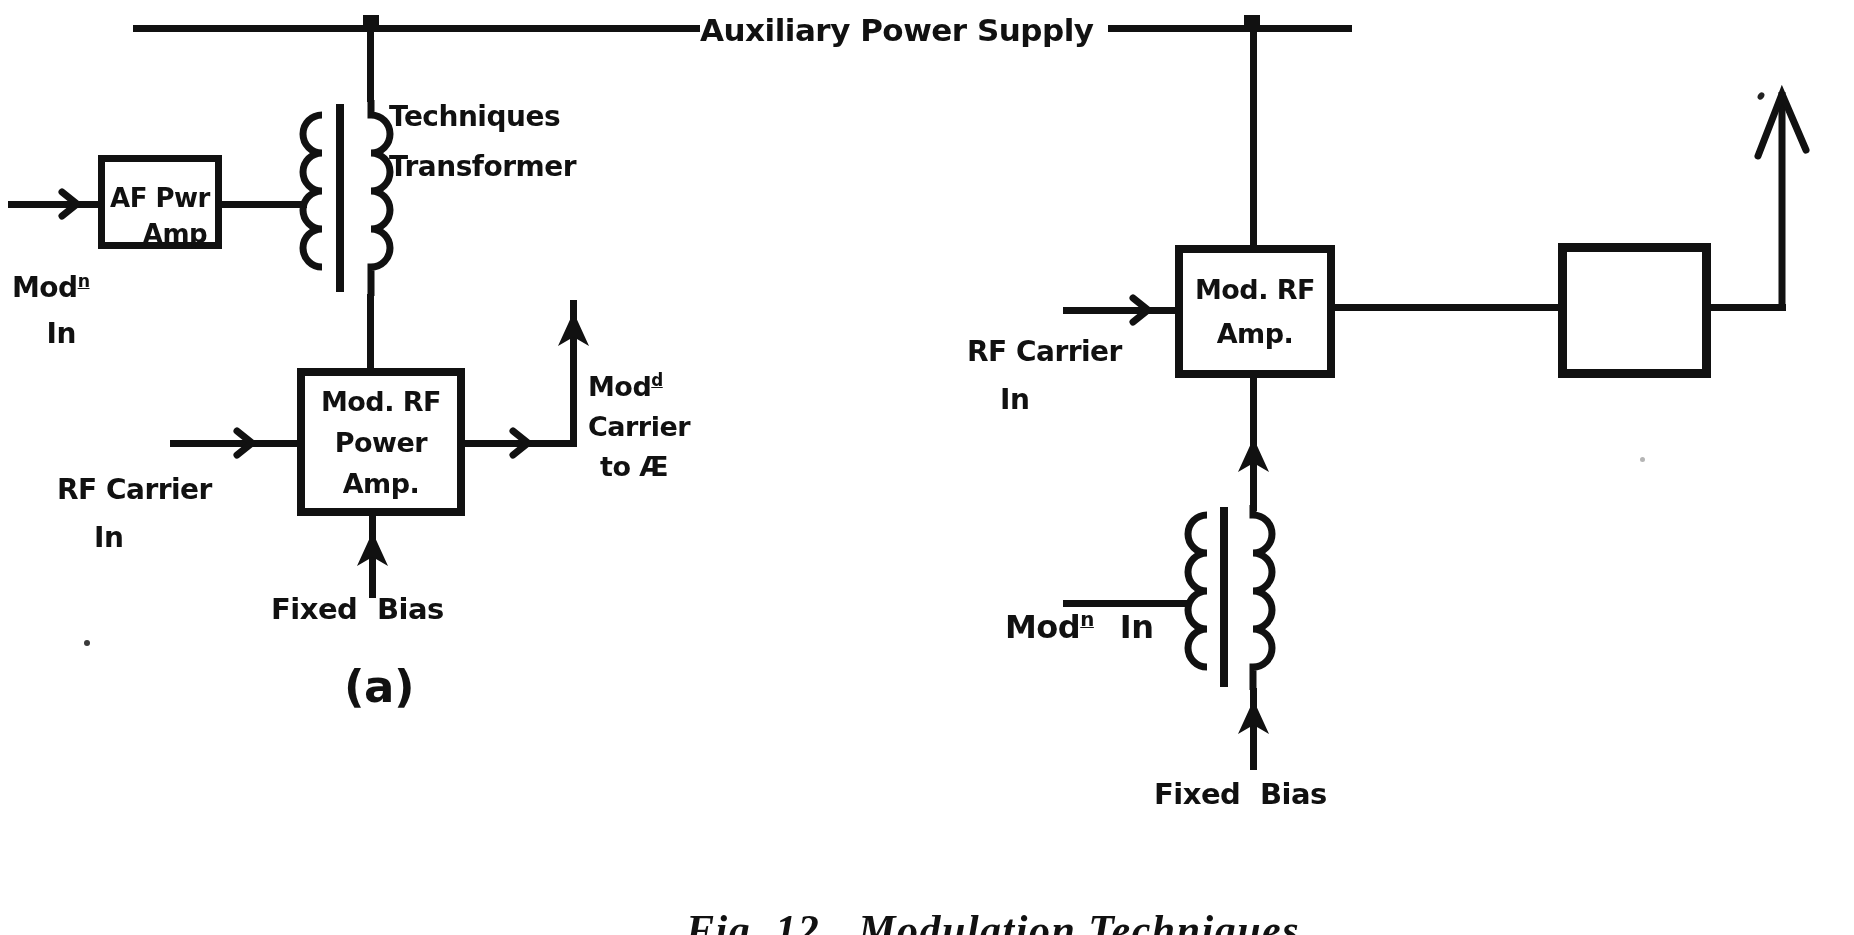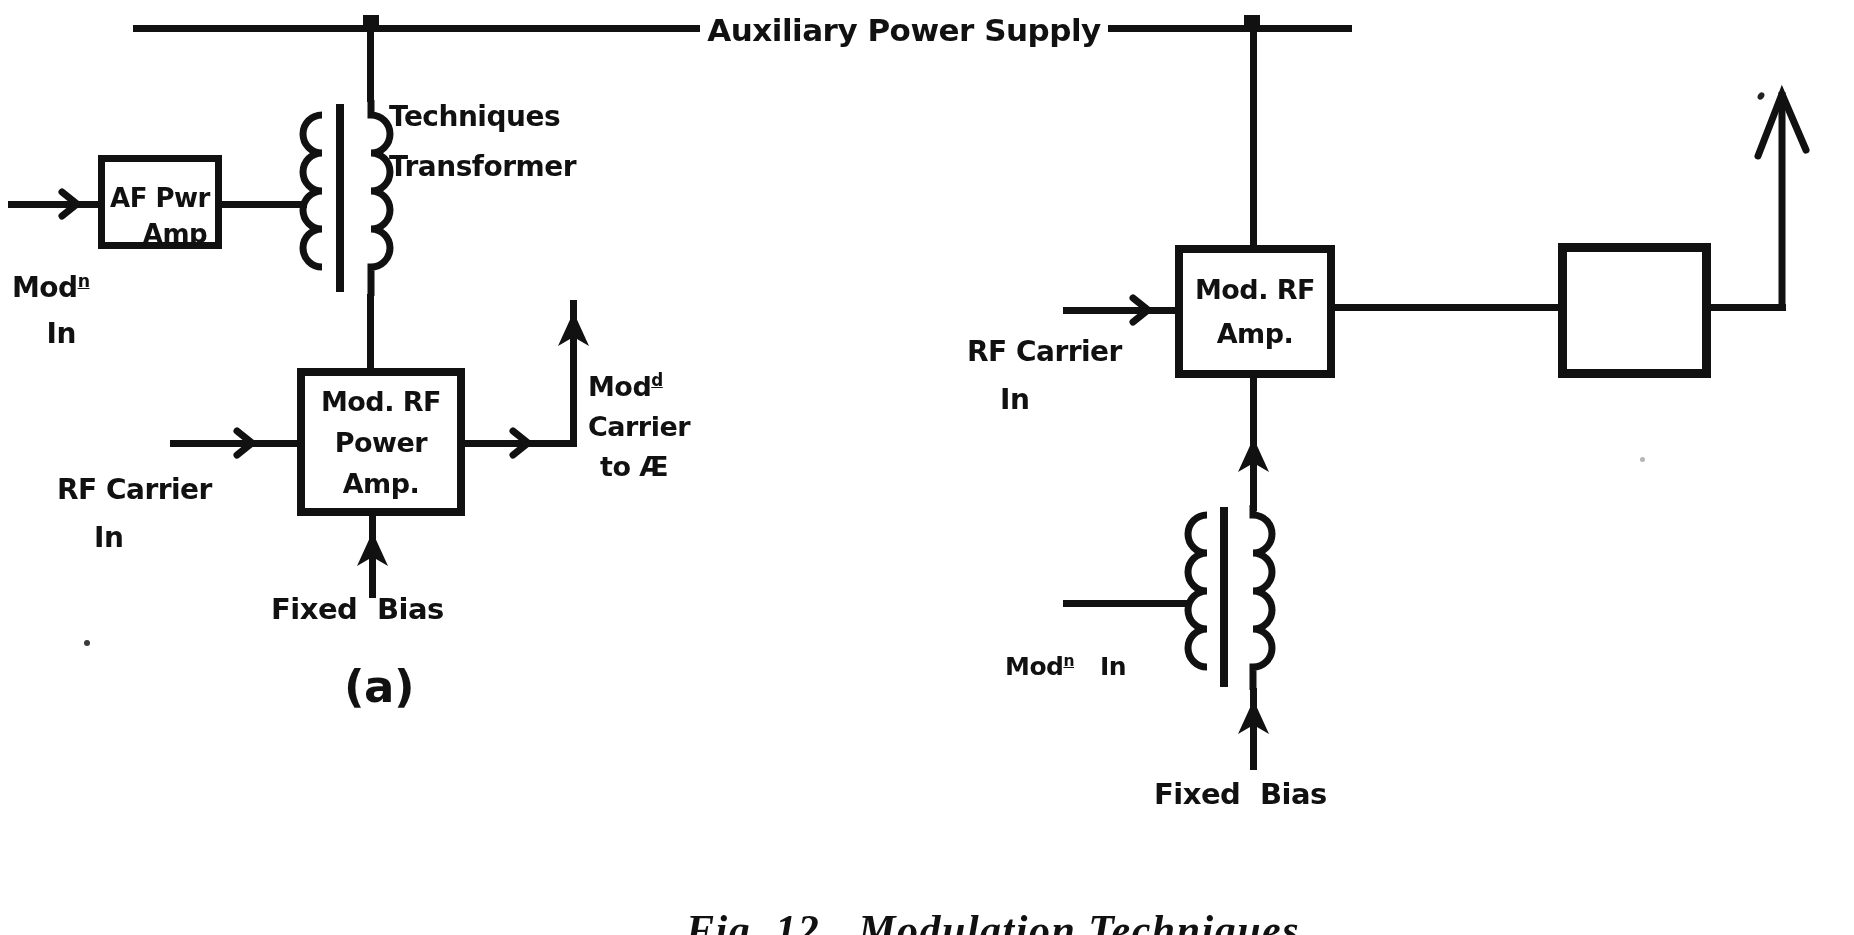--- a/index.html
+++ b/index.html
@@ -18,21 +18,21 @@
   .caption{position:absolute;font-family:"Liberation Serif","DejaVu Serif",serif;
            font-style:italic;font-weight:bold;white-space:nowrap;margin-top:38px;}
   .speck{position:absolute;border-radius:50%;}
 </style>
 </head>
 <body>
 
 <div class="canvas">
 
   <div class="hl" style="left:133px;top:25px;width:567px;height:7px;"></div>
-  <div class="lbl" style="left:700px;top:12px;width:408px;text-align:center;font-size:31px;">
+  <div class="lbl" style="left:700px;top:12px;width:408px;text-align:left;font-size:31px;">
     <span>Auxiliary Power Supply</span>
   </div>
   <div class="hl" style="left:1108px;top:25px;width:244px;height:7px;"></div>
   <div class="blob" style="left:363px;top:15px;width:16px;height:16px;"></div>
   <div class="blob" style="left:1244px;top:15px;width:16px;height:16px;"></div>
 
   <div class="lbl" style="left:12px;top:258px;font-size:28px;line-height:46px;text-align:center;">
     <div><span>Mod</span><sup>n</sup></div>
     <div style="margin-left:21px;">In</div>
   </div>
@@ -129,21 +129,21 @@
   <svg style="left:1238px;top:438px;" width="31" height="38" viewBox="0 0 31 38">
     <polygon points="15.5,0 31,34 15.5,25 0,34" fill="#111"></polygon>
   </svg>
 
   <svg style="left:1170px;top:505px;" width="110" height="185" viewBox="0 0 110 185">
     <path d="M37 10 a19 19 0 0 0 0 38 a19 19 0 0 0 0 38 a19 19 0 0 0 0 38 a19 19 0 0 0 0 38" fill="none" stroke="#111" stroke-width="7"></path>
     <rect x="50" y="2" width="8" height="180" fill="#111"></rect>
     <path d="M83 0 V10 a19 19 0 0 1 0 38 a19 19 0 0 1 0 38 a19 19 0 0 1 0 38 a19 19 0 0 1 0 38 V185" fill="none" stroke="#111" stroke-width="7"></path>
   </svg>
   <div class="hl" style="left:1063px;top:600px;width:127px;height:7px;"></div>
-  <div class="lbl" style="left:1005px;top:652px;font-size:25px;">
+  <div class="lbl" style="left:1005px;top:608px;font-size:32px;">
     <span>Mod</span><sup>n</sup><span style="margin-left:26px;">In</span>
   </div>
 
   <div class="vl" style="left:1250px;top:688px;width:7px;height:82px;"></div>
   <svg style="left:1238px;top:700px;" width="31" height="38" viewBox="0 0 31 38">
     <polygon points="15.5,0 31,34 15.5,25 0,34" fill="#111"></polygon>
   </svg>
   <div class="lbl" style="left:1154px;top:777px;font-size:29px;word-spacing:10px;">
     <span>Fixed Bias</span>
   </div>

